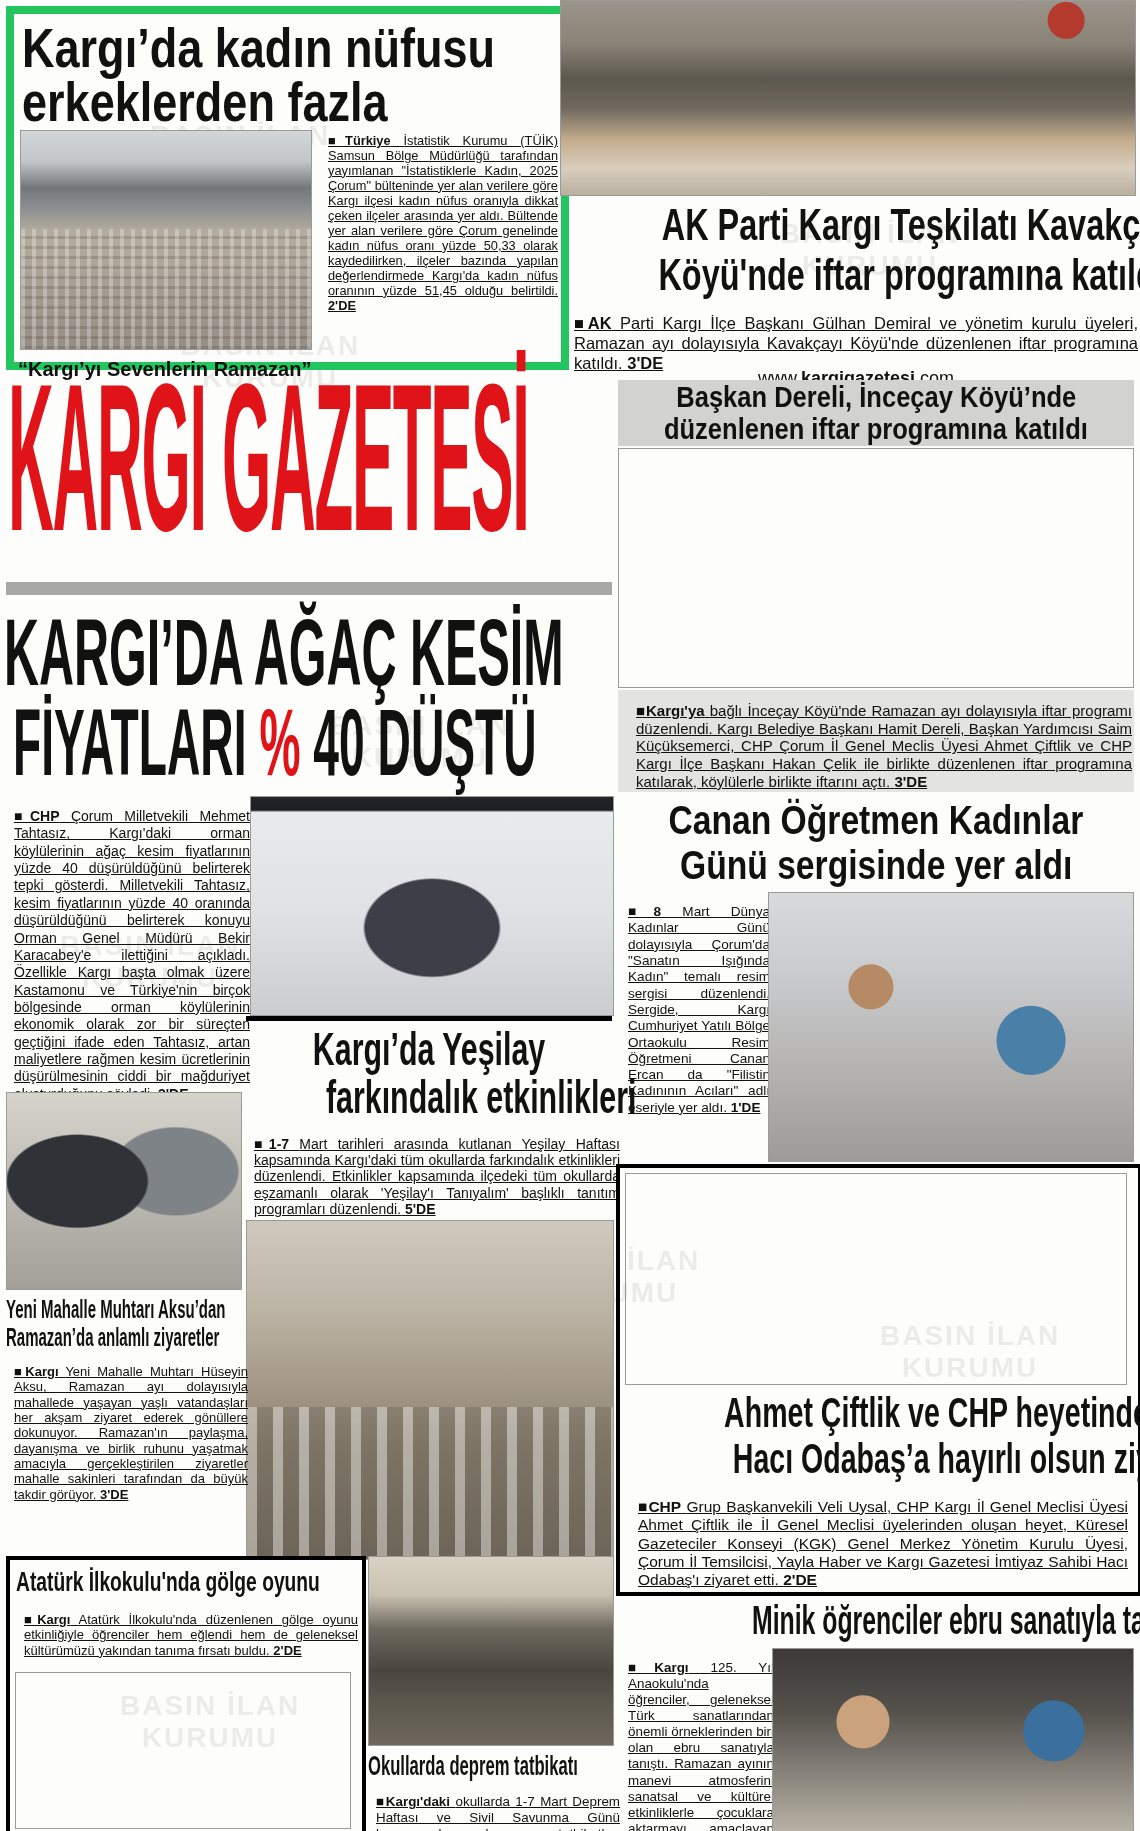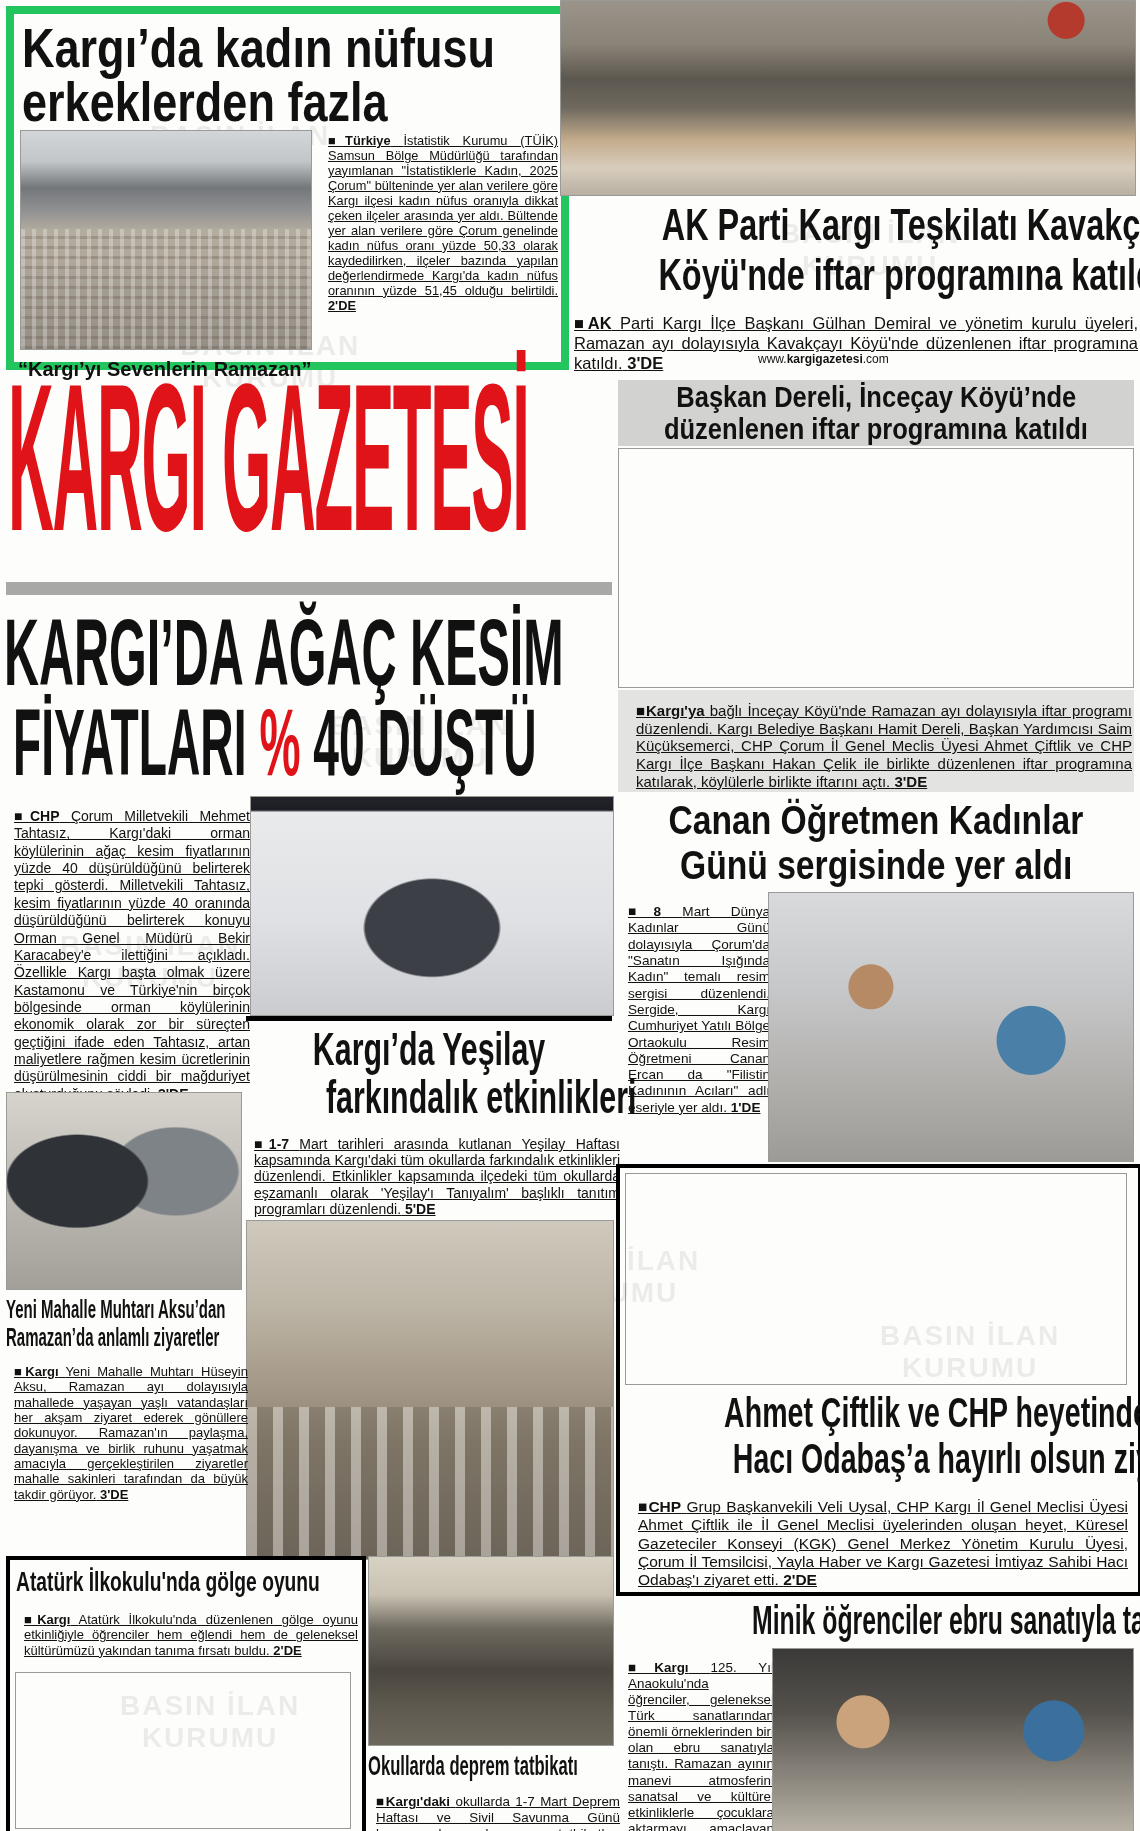--- a/index.html
+++ b/index.html
@@ -114,21 +114,21 @@
   <div class="photo photo-iftar1" style="left:560px;top:0px;width:574px;height:194px;"></div>
   <div class="hline center" style="position:absolute;left:560px;top:202px;width:574px;height:48px;">
     <span class="hl" style="font-size:45px;transform:scale(0.72,1);transform-origin:center top;">AK Parti Kargı Teşkilatı Kavakçayı</span>
   </div>
   <div class="hline center" style="position:absolute;left:560px;top:252px;width:574px;height:48px;">
     <span class="hl" style="font-size:45px;transform:scale(0.72,1);transform-origin:center top;">Köyü'nde iftar programına katıldı</span>
   </div>
   <p class="body" style="position:absolute;left:566px;top:306px;width:564px;font-size:16.5px;"><b>■AK</b> <span>Parti Kargı İlçe Başkanı Gülhan Demiral ve yönetim kurulu üyeleri, Ramazan ayı dolayısıyla Kavakçayı Köyü'nde düzenlenen iftar programına katıldı.</span> <b class="pref">3'DE</b></p>
 
   <div class="abs" style="left:18px;top:358px;font-size:20px;font-weight:bold;">“Kargı’yı Sevenlerin Ramazan”</div>
-  <div class="abs" style="left:758px;top:352px;font-size:12px;"><span>www.</span><b>kargigazetesi</b><span>.com</span></div>
+  <div class="abs" style="left:758px;top:368px;font-size:18px;"><span>www.</span><b>kargigazetesi</b><span>.com</span></div>
   <div class="hline" style="position:absolute;left:8px;top:352px;height:210px;">
     <span class="hl" style="font-size:195px;color:#df1318;transform:scale(0.325,1.08);transform-origin:left top;letter-spacing:-4px;">KARGI GAZETESİ</span>
   </div>
   <div class="abs" style="left:6px;top:582px;width:606px;height:13px;background:#a8a8a6;"></div>
 
   <div class="hline" style="position:absolute;left:4px;top:606px;height:88px;">
     <span class="hl" style="font-size:77px;transform:scale(0.63,1.22);transform-origin:left top;">KARGI’DA AĞAÇ KESİM</span>
   </div>
   <div class="hline" style="position:absolute;left:13px;top:696px;height:88px;text-align:center;">
     <span class="hl" style="font-size:77px;transform:scale(0.60,1.22);transform-origin:left top;">

